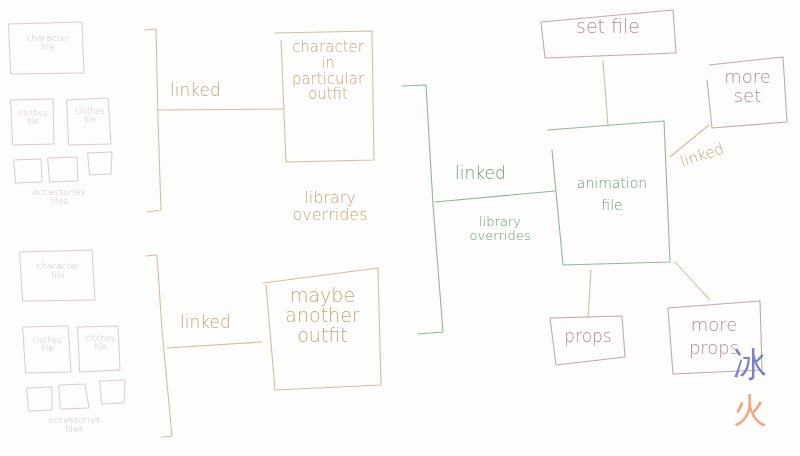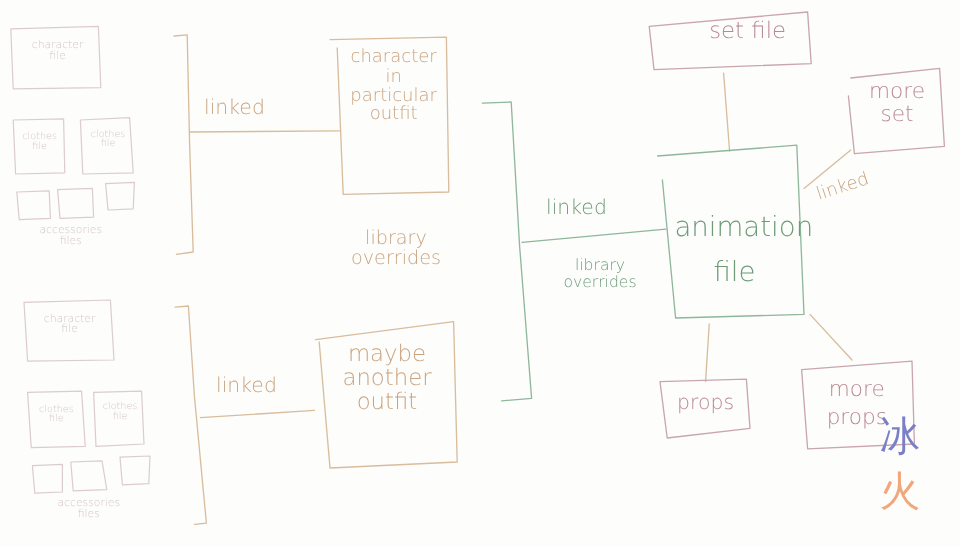--- a/index.html
+++ b/index.html
@@ -92,24 +92,24 @@
   <div class="lbl faint" style="left:24px;top:416px;width:100px;font-size:9px;">accessories
 files</div>
   <div class="lbl tan" style="left:180px;top:314px;font-size:17px;">linked</div>
   <div class="lbl tan" style="left:270px;top:286px;width:105px;font-size:19px;">maybe
 another
 outfit</div>
 
   <div class="lbl green" style="left:455px;top:165px;font-size:17px;">linked</div>
   <div class="lbl green" style="left:450px;top:215px;width:100px;font-size:13px;">library
 overrides</div>
-  <div class="lbl green" style="left:562px;top:172px;width:100px;font-size:23px;line-height:1.6;">animation
+  <div class="lbl green" style="left:562px;top:172px;width:100px;font-size:14px;line-height:1.6;">animation
 file</div>
 
-  <div class="lbl rose" style="left:559px;top:17px;width:128px;font-size:19px;">set file</div>
+  <div class="lbl rose" style="left:544px;top:17px;width:128px;font-size:19px;">set file</div>
   <div class="lbl rose" style="left:710px;top:68px;width:75px;font-size:18px;">more
 set</div>
   <div class="lbl tan" style="left:680px;top:148px;font-size:15px;transform:rotate(-18deg);">linked</div>
   <div class="lbl rose" style="left:552px;top:328px;width:72px;font-size:17px;">props</div>
   <div class="lbl rose" style="left:670px;top:314px;width:88px;font-size:18px;line-height:1.25;">more
 props</div>
 
   <div class="wm" style="left:733px;top:347px;color:#7b7fc9;">冰</div>
   <div class="wm" style="left:733px;top:393px;color:#f2a77a;">火</div>
 </div>

